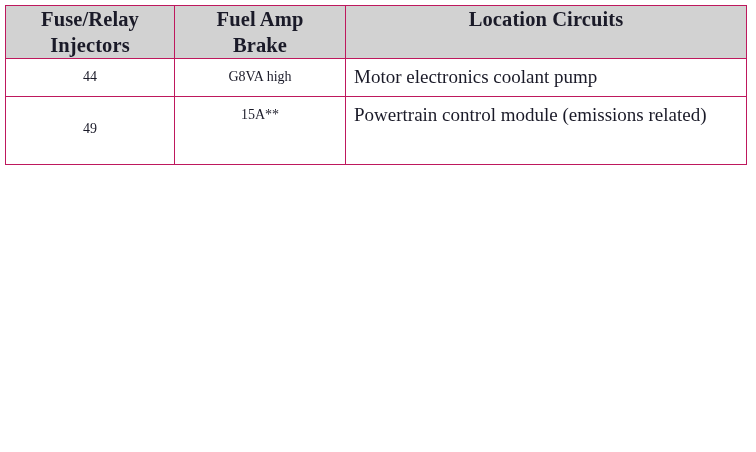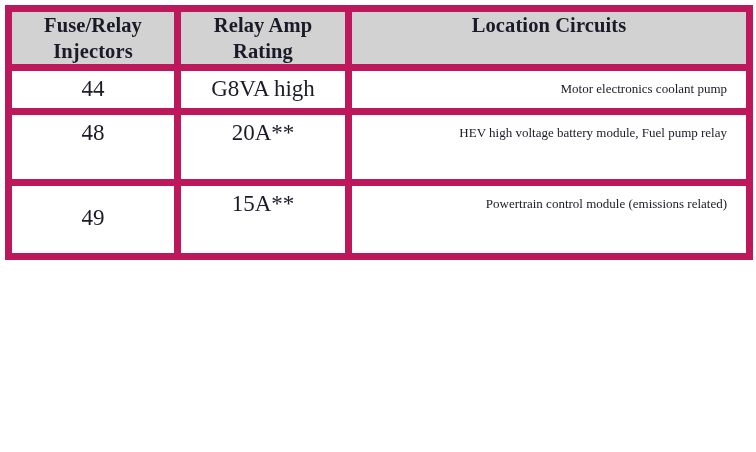--- a/index.html
+++ b/index.html
@@ -27,21 +27,21 @@
     left: 5px;
     top: 5px;
     width: 741px;
     border-collapse: collapse;
     table-layout: fixed;
     background: #ffffff;
   }
 
   .fuse-table td,
   .fuse-table th {
-    border: 7px solid #be185d;
+    border: 1px solid #be185d;
     padding: 0;
     vertical-align: top;
   }
 
   
   col.c-loc   { width: 169px; }
   col.c-amp   { width: 171px; }
   col.c-circ  { width: 401px; }
 
   
@@ -52,31 +52,31 @@
     line-height: 26px;
     text-align: center;
     vertical-align: middle;
     padding: 7px 4px 9px 4px;
     letter-spacing: 0.1px;
   }
 
   
   td.loc, td.amp {
     text-align: center;
-    font-size: 23px;
+    font-size: 14px;
     line-height: 27px;
     padding: 4px 4px 5px 4px;
   }
   td.loc.mid {
     vertical-align: middle;
     padding-bottom: 9px;
   }
   td.circ {
-    text-align: right;
-    font-size: 13px;
+    text-align: left;
+    font-size: 19px;
     line-height: 27.2px;
     padding: 4px 19px 6px 8px;
   }
 
   tr.r-tall td { height: 134px; }
   tr.r-two  td { height: 54px; }
 </style>
 </head>
 <body>
 
@@ -89,45 +89,40 @@
       <col class="c-circ">
     </colgroup>
 
     <thead>
       <tr>
         <th>
           <span>Fuse/Relay</span><br>
           <span>Injectors</span>
         </th>
         <th>
-          <span>Relay Amp</span><br>
-          <span>Rating</span>
+          <span>Fuel Amp</span><br>
+          <span>Brake</span>
         </th>
         <th>
           <span>Location Circuits</span>
         </th>
       </tr>
     </thead>
 
     <tbody>
 
       <tr class="r-row">
         <td class="loc">44</td>
         <td class="amp">G8VA high</td>
         <td class="circ">Motor electronics coolant pump</td>
       </tr>
 
 
 
 
-      <tr class="r-two">
-        <td class="loc">48</td>
-        <td class="amp">20A**</td>
-        <td class="circ">HEV high voltage battery module, Fuel pump relay</td>
-      </tr>
 
       <tr class="r-two">
         <td class="loc mid">49</td>
         <td class="amp">15A**</td>
         <td class="circ">Powertrain control module (emissions related)</td>
       </tr>
 
     </tbody>
   </table>
 

